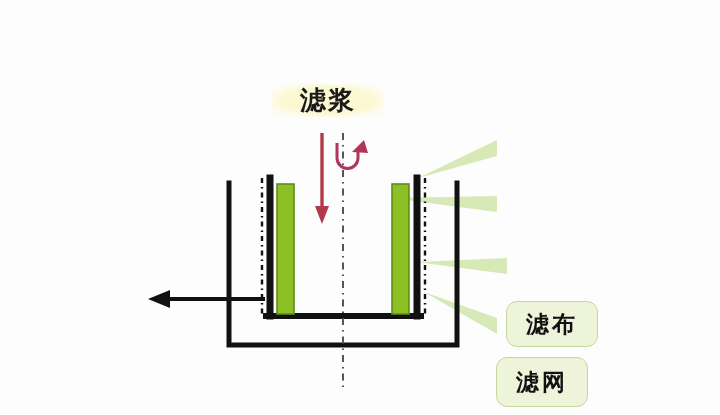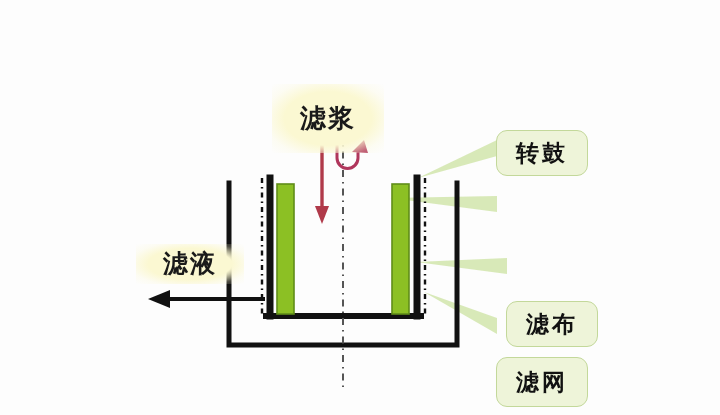--- a/index.html
+++ b/index.html
@@ -36,21 +36,21 @@
     line-height: 1.1;
   }
   .label-plain.hl {
     background: radial-gradient(ellipse at center, #fbf8d2 0%, #fbf8d2 55%, rgba(251,248,210,0.25) 80%, rgba(255,255,255,0) 100%);
   }
   #lbl-slurry {
     left: 272px;
     top: 84px;
     width: 96px;
     font-size: 26px;
-    padding: 20px 8px;
+    padding: 2px 8px;
   }
   #lbl-filtrate {
     left: 136px;
     top: 244px;
     width: 92px;
     font-size: 25px;
     padding: 6px 8px;
   }
   .callout {
     position: absolute;
@@ -125,22 +125,20 @@
 
     <g>
       <line x1="265" y1="299" x2="163" y2="299" stroke="#111111" stroke-width="4.2"></line>
       <polygon points="148,299 170,290 170,308" fill="#111111"></polygon>
     </g>
 
   </svg>
 
   <div class="label-plain hl" id="lbl-slurry">滤浆</div>
 
-  <div class="label-plain hl" id="lbl-filtrate">滤液</div>
 
-  <div class="callout" id="callout-drum">转鼓</div>
 
 
   <div class="callout" id="callout-cloth">滤布</div>
 
   <div class="callout" id="callout-screen">滤网</div>
 
 </div>
 
 </body></html>

